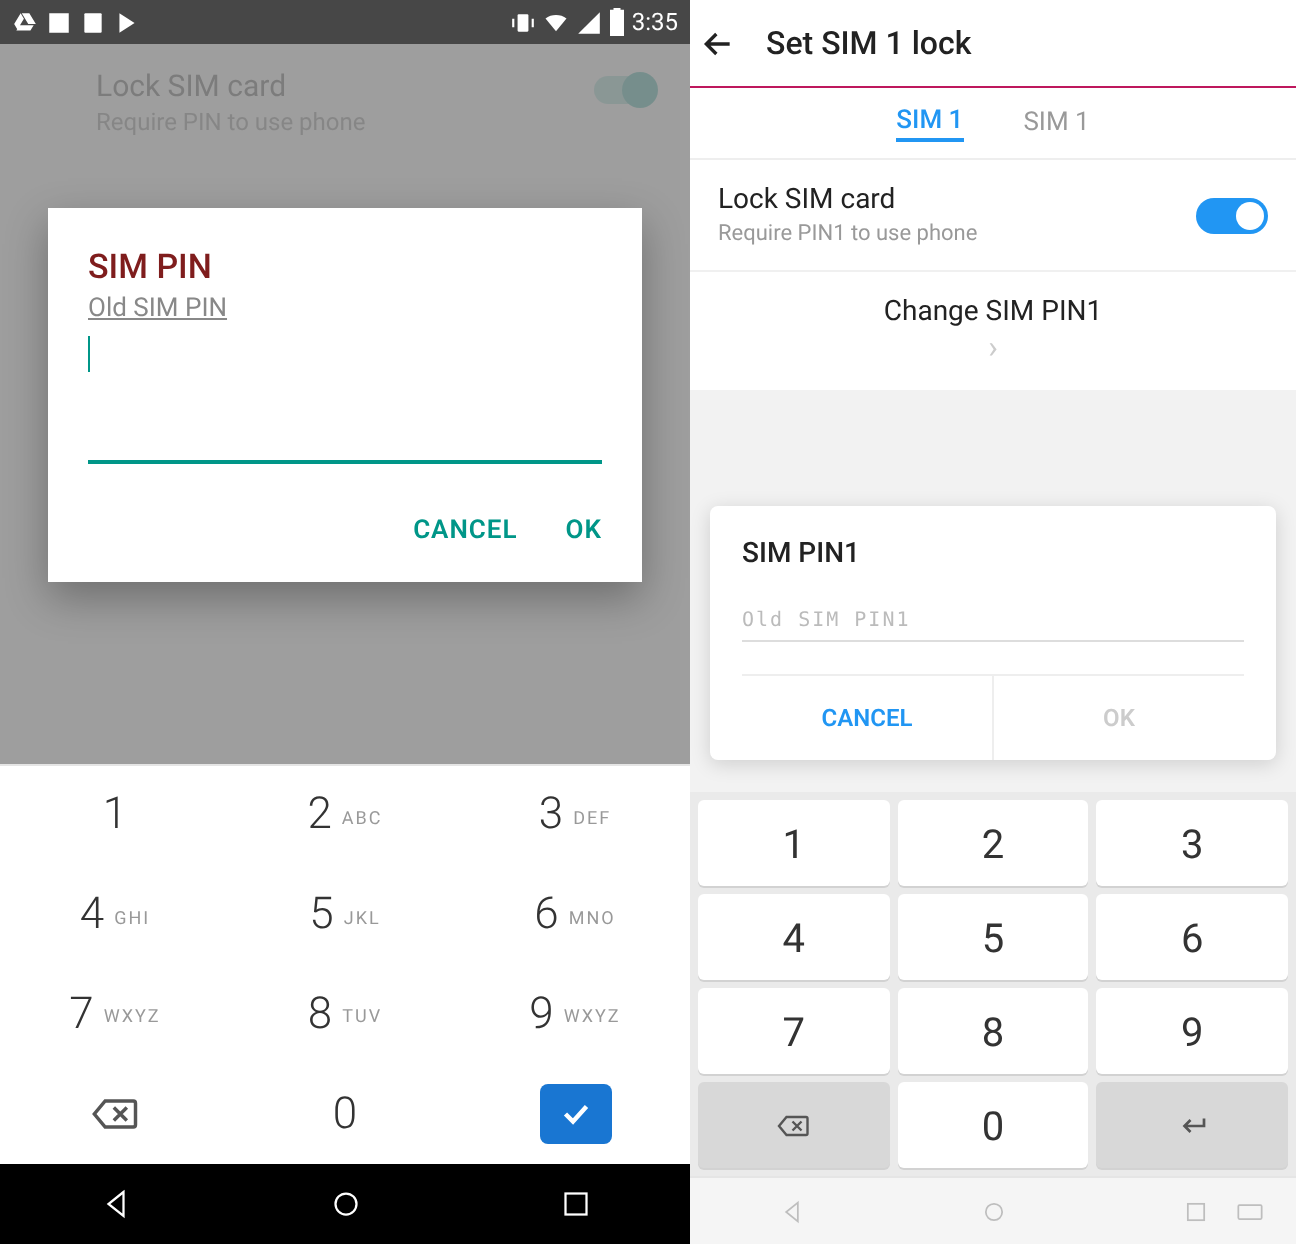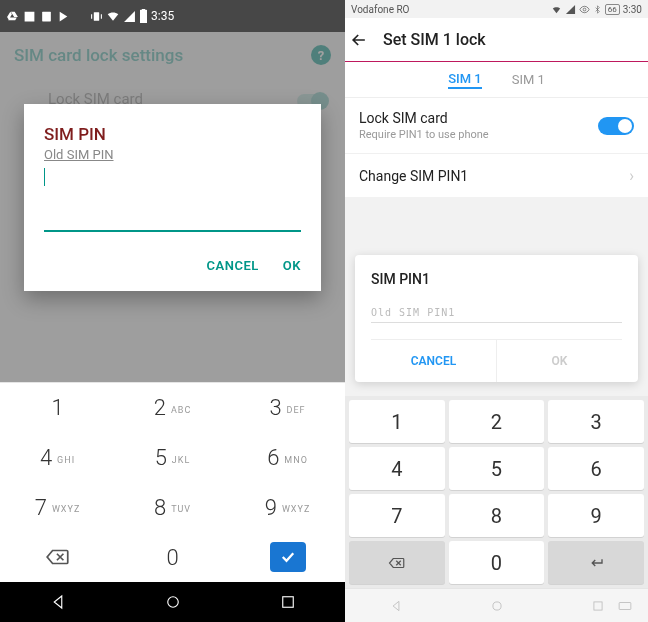--- a/index.html
+++ b/index.html
@@ -2,21 +2,21 @@
 <html><head>
 <meta charset="utf-8">
 <style>
   * { box-sizing: border-box; margin: 0; padding: 0; font-family: Roboto, -apple-system, Arial, sans-serif; }
   body { width: 648px; height: 622px; display: flex; background: #fff; }
   .phone { position: relative; overflow: hidden; }
   .left { width: 345px; height: 622px; background: #f5f5f5; }
   .right { width: 303px; height: 622px; background: #f2f2f2; }
 
   
-  .l-status { height: 32px; background: rgba(0,0,0,0.55); color:#fff; display:flex; align-items:center; padding:0 6px; font-size:12px; position:relative; z-index:3;gap:20px; }
+  .l-status { height: 22px; background: rgba(0,0,0,0.55); color:#fff; display:flex; align-items:center; justify-content:space-between; padding:0 6px; font-size:12px; position:relative; z-index:3;gap:20px; }
   .l-status .icons { display:flex; gap:4px; align-items:center; }
   .l-status .right-icons { display:flex; gap:3px; align-items:center; }
   .l-header { height: 46px; background: rgba(245,245,245,0.4); display:flex; align-items:center; justify-content:space-between; padding:0 14px; }
   .l-header-title { color:#009688; font-size:17px; font-weight:500; opacity:0.5; }
   .l-help { width:20px; height:20px; border-radius:50%; background:#009688; color:#fff; display:flex; align-items:center; justify-content:center; font-size:13px; font-weight:bold; opacity:0.7; }
   .l-setting-row { padding:12px 18px 12px 48px; display:flex; justify-content:space-between; align-items:flex-start; opacity:0.35; }
   .l-setting-title { font-size:15px; color:#222; }
   .l-setting-sub { font-size:12px; color:#666; margin-top:2px; }
   .l-toggle { width:30px; height:14px; background:#80cbc4; border-radius:8px; position:relative; margin-top:4px; }
   .l-toggle::after { content:''; position:absolute; width:18px; height:18px; background:#009688; border-radius:50%; right:-2px; top:-2px; }
@@ -41,21 +41,21 @@
   
   .r-status { height:18px; display:flex; align-items:center; justify-content:space-between; padding:0 6px; font-size:10px; color:#555; background:#f2f2f2; }
   .r-status .icons { display:flex; gap:3px; align-items:center;}
   .r-header { height:44px; background:#fff; display:flex; align-items:center; padding:0 4px; border-bottom:1px solid #be185d;}
   .r-back { margin-right:14px; cursor:pointer;}
   .r-title { font-size:16px; font-weight:500; color:#222; }
   .r-tabs { background:#fff; display:flex; justify-content:center; gap:30px; height:36px; align-items:center; border-bottom:1px solid #eee;}
   .r-tab { font-size:13px; color:#999; padding-bottom:1px; cursor:pointer;}
   .r-tab.active { color:#2196f3; border-bottom:2px solid #2196f3; font-weight:500;}
   .r-row { background:#fff; padding:12px 14px; display:flex; align-items:center; justify-content:space-between;}
-  .r-row + .r-row { border-top:1px solid #f0f0f0;}
+  .r-row + .r-row { border-top:1px solid #f0f0f0;flex-direction:column;}
   .r-row-title { font-size:14px; color:#222;}
   .r-row-sub { font-size:11px; color:#999; margin-top:2px;}
   .r-toggle { width:36px; height:18px; background:#2196f3; border-radius:10px; position:relative;}
   .r-toggle::after { content:''; position:absolute; width:14px; height:14px; background:#fff; border-radius:50%; right:2px; top:2px;}
   .r-chevron { color:#ccc; font-size:16px;}
   .r-dialog { background:#fff; margin:58px 10px 0; border-radius:4px; box-shadow:0 2px 10px rgba(0,0,0,0.15); padding:16px 16px 0;}
   .r-dialog-title { font-size:14px; font-weight:500; color:#222;}
   .r-input-wrap { margin-top:20px; border-bottom:1px solid #ddd; padding-bottom:4px;}
   .r-input-placeholder { font-size:10px; color:#bbb; font-family:monospace; letter-spacing:1px;}
   .r-dialog-actions { display:flex; margin-top:16px; border-top:1px solid #eee;}
@@ -102,24 +102,20 @@
       <svg width="9" height="14" viewBox="0 0 10 16" fill="#fff">
           <rect x="1" y="1" width="8" height="15"></rect>
           <rect x="3" y="0" width="4" height="2"></rect>
         </svg>
       <span>3:35</span>
     </div>
   </div>
 
   <div class="l-overlay"></div>
 
-  <div class="l-header">
-    <span class="l-header-title">SIM card lock settings</span>
-    <div class="l-help">?</div>
-  </div>
 
   <div class="l-setting-row">
     <div>
       <div class="l-setting-title">Lock SIM card</div>
       <div class="l-setting-sub">Require PIN to use phone</div>
     </div>
     <div class="l-toggle"></div>
   </div>
 
   <div class="l-dialog">
@@ -195,40 +191,20 @@
     <svg viewBox="0 0 24 24" fill="none" stroke="#fff" stroke-width="1.5">
         <circle cx="12" cy="12" r="7"></circle>
       </svg>
     <svg viewBox="0 0 24 24" fill="none" stroke="#fff" stroke-width="1.5">
         <rect x="5" y="5" width="14" height="14"></rect>
       </svg>
   </div>
 </div>
 
 <div class="phone right">
-  <div class="r-status">
-    <span>Vodafone RO</span>
-    <div class="icons">
-      <svg width="11" height="11" viewBox="0 0 24 24" fill="#555">
-          <path d="M12 20l8-10c-4-4-12-4-16 0z"></path>
-        </svg>
-      <svg width="11" height="11" viewBox="0 0 24 24" fill="#555">
-          <path d="M2 22h20V2z"></path>
-        </svg>
-      <svg width="11" height="11" viewBox="0 0 24 24" fill="none" stroke="#555" stroke-width="1.5">
-          <circle cx="12" cy="12" r="3"></circle>
-          <path d="M2 12s3-7 10-7 10 7 10 7-3 7-10 7-10-7-10-7z"></path>
-        </svg>
-      <svg width="9" height="11" viewBox="0 0 24 24" fill="none" stroke="#555" stroke-width="1.5">
-          <path d="M7 7l10 10-5 5V2l5 5L7 17"></path>
-        </svg>
-      <span style="border:1px solid #888;padding:0 2px;border-radius:2px;font-size:8px;">66</span>
-      <span>3:30</span>
-    </div>
-  </div>
 
   <div class="r-header">
     <svg class="r-back" width="20" height="20" viewBox="0 0 24 24" fill="none" stroke="#222" stroke-width="2">
         <path d="M19 12H5M11 6l-6 6 6 6"></path>
       </svg>
     <span class="r-title">Set SIM 1 lock</span>
   </div>
 
   <div class="r-tabs">
     <div class="r-tab active">SIM 1</div>

